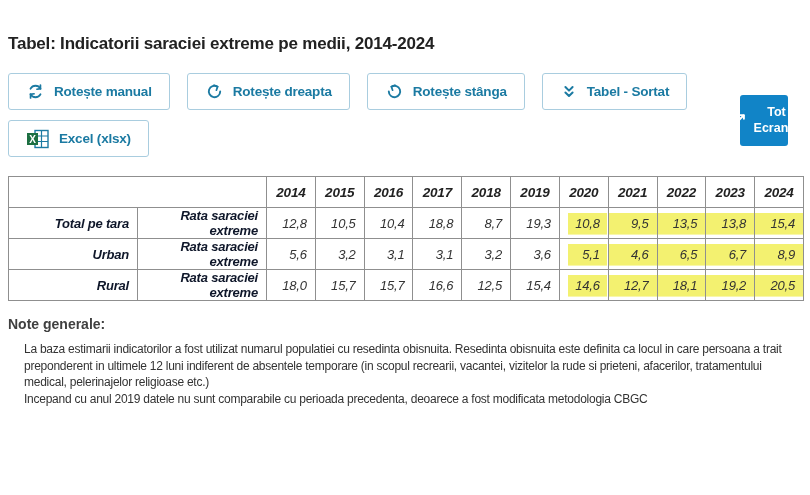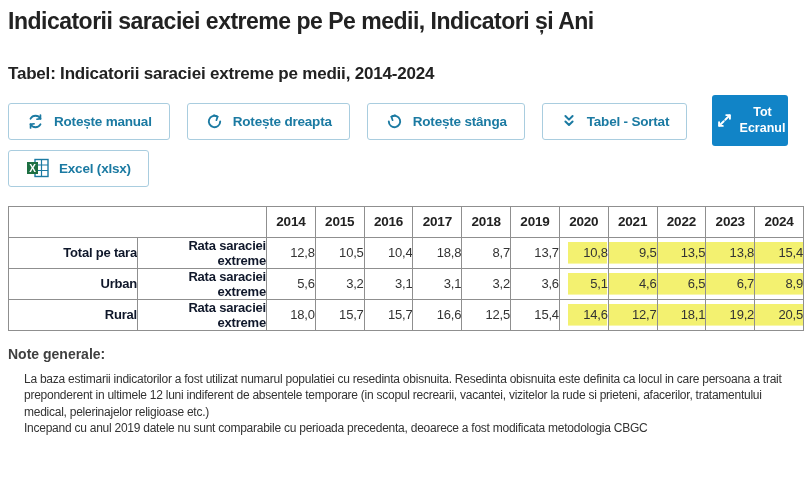--- a/index.html
+++ b/index.html
@@ -25,52 +25,51 @@
   .row2{margin-top:10px;}
   .row3{margin-top:10px;}
   .btn{
     display:inline-flex;align-items:center;justify-content:center;gap:9px;
     height:37px;padding:0 17px;border:1px solid var(--btn-border);border-radius:3px;
     background:#fff;color:var(--accent);font-weight:700;font-size:13.5px;
     font-family:inherit;cursor:pointer;letter-spacing:-0.2px;white-space:nowrap;
   }
   .btn svg{flex:0 0 auto;}
   .btn-fullscreen{
-    position:absolute;top:95px;right:22px;width:76px;height:51px;
+    position:absolute;top:95px;right:22px;width:48px;height:51px;
     background:var(--fs-bg);border:none;border-radius:3px;color:#fff;
     display:flex;align-items:center;justify-content:center;gap:6px;
     font-weight:700;font-size:12.5px;line-height:1.25;font-family:inherit;
     cursor:pointer;padding:0 4px;text-align:center;
   }
   table{
     margin-top:19px;border-collapse:collapse;table-layout:fixed;width:796px;
     font-size:13px;letter-spacing:-0.2px;
   }
-  th,td{border:1px solid var(--tbl-border);padding:0 0;overflow:hidden;}
+  th,td{border:1px solid var(--tbl-border);padding:0 8px;overflow:hidden;font-style:italic;}
   thead th{height:31px;font-size:13.5px;font-weight:700;text-align:center;color:#222;}
   tbody tr{height:29px;}
   td.lbl{font-weight:700;text-align:right;color:#0f172a;}
   td.num{text-align:right;font-weight:400;}
   td.hl{
     background-image:linear-gradient(var(--hl),var(--hl));
     background-repeat:no-repeat;background-size:100% 72%;background-position:0 55%;
   }
   td.hl.hl-first{background-size:82% 72%;background-position:100% 55%;}
   .notes-heading{margin-top:15px;font-size:14px;font-weight:700;color:#404040;}
   .notes p{
     margin:9px 16px 0;font-size:12px;line-height:16.5px;letter-spacing:-0.25px;color:var(--text);
   }
   .notes p + p.single{margin-top:0;}
 </style>
 </head>
 <body>
 
 <div class="wrap">
 
-  <h1>Indicatorii saraciei extreme pe Pe medii, Indicatori și Ani</h1>
 
   <div class="subtitle">Tabel: Indicatorii saraciei extreme pe medii, 2014-2024</div>
 
   <div class="toolbar-row row1">
     <button class="btn">
       <span style="display:inline-flex;">
         <svg width="19" height="19" viewBox="0 0 20 20" stroke="currentColor" fill="none" stroke-width="2" stroke-linecap="round">
           <path d="M4.8 7 A6 6 0 0 1 15.2 7"></path>
           <path d="M15.2 13 A6 6 0 0 1 4.8 13"></path>
           <path d="M15.2 3.2 L15.2 7 L11.5 7.6" stroke-width="1.8"></path>
@@ -157,21 +156,21 @@
     </thead>
     <tbody>
         <tr>
           <td class="lbl" style="width: 97px;">Total pe tara</td>
           <td class="lbl" style="width: 161px;">Rata saraciei extreme</td>
           <td class="num">12,8</td>
           <td class="num">10,5</td>
           <td class="num">10,4</td>
           <td class="num">18,8</td>
           <td class="num">8,7</td>
-          <td class="num">13,7</td>
+          <td class="num">19,3</td>
           <td class="num hl hl-first">10,8</td>
           <td class="num hl">9,5</td>
           <td class="num hl">13,5</td>
           <td class="num hl">13,8</td>
           <td class="num hl">15,4</td>
         </tr>
         <tr>
           <td class="lbl" style="width: 97px;">Urban</td>
           <td class="lbl" style="width: 161px;">Rata saraciei extreme</td>
           <td class="num">5,6</td>

